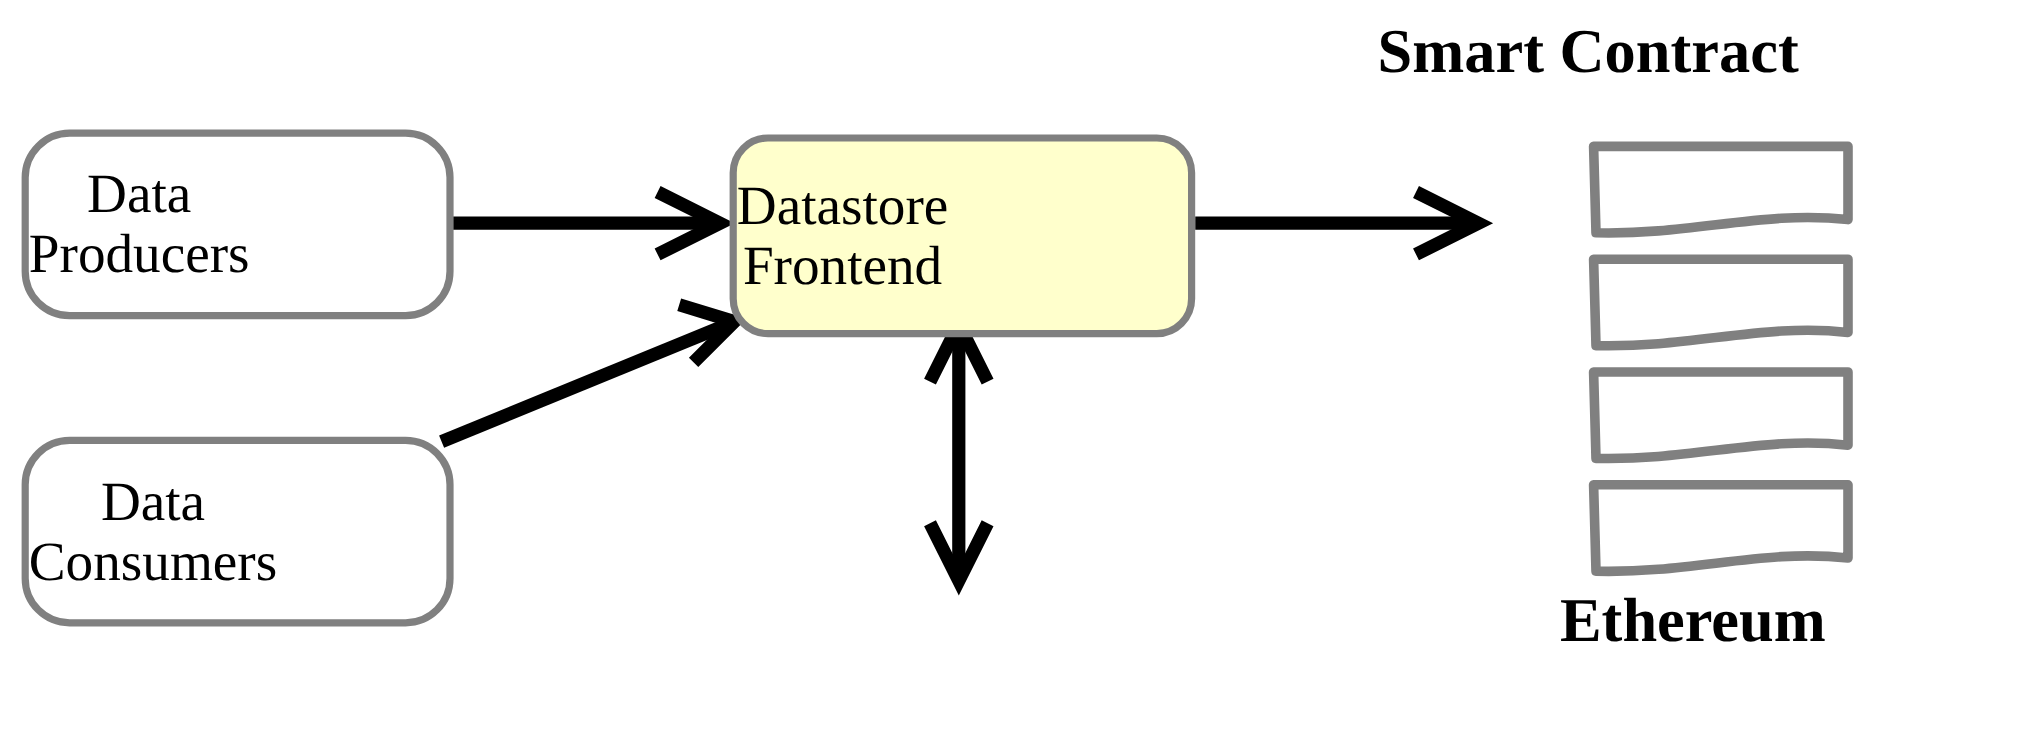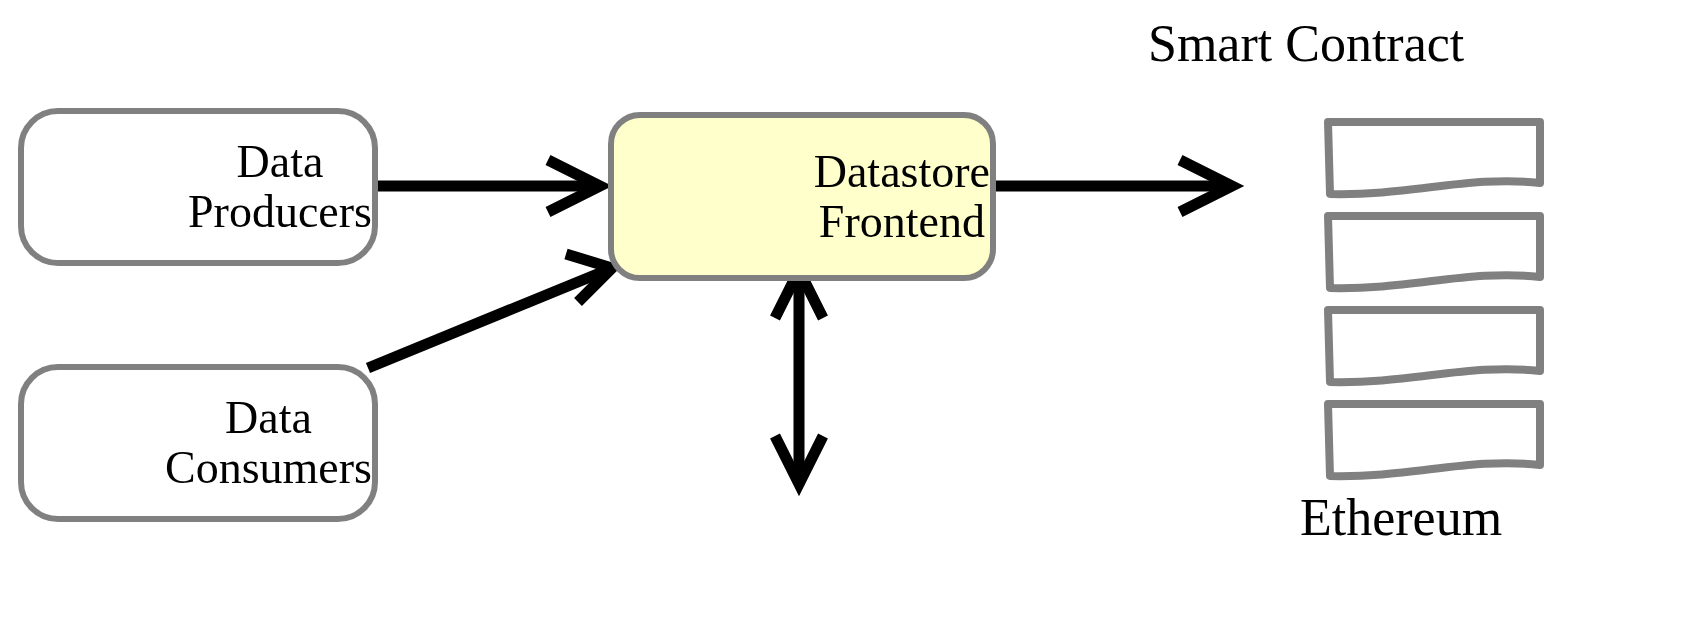--- a/index.html
+++ b/index.html
@@ -14,21 +14,21 @@
     background: #ffffff;
     overflow: hidden;
     font-family: "Liberation Serif", "DejaVu Serif", serif;
   }
   .node {
     position: absolute;
     box-sizing: border-box;
     border: 6px solid #808080;
     display: flex;
     align-items: center;
-    justify-content: flex-end;
+    justify-content: flex-start;
     text-align: center;
     color: #000000;
     line-height: 1.08;
   }
   .node .label {
     display: block;
     white-space: pre-line;
   }
   #node-data-producers {
     left: 18px;  top: 108px;  width: 360px; height: 158px;
@@ -52,20 +52,21 @@
     left: 664px; top: 484px; width: 316px; height: 116px;
     border-radius: 60px;
     background: #ffffff;
     font-size: 46px;
   }
   .caption {
     position: absolute;
     color: #000000;
     font-size: 52px;
     white-space: nowrap;
+    font-weight: bold;
   }
   #caption-smart-contract { left: 1148px; top: 14px; }
   #caption-ethereum       { left: 1300px; top: 488px; }
 
   #edges { position: absolute; left: 0; top: 0; width: 1681px; height: 618px; }
 </style>
 </head>
 <body>
 
 <div id="canvas">

